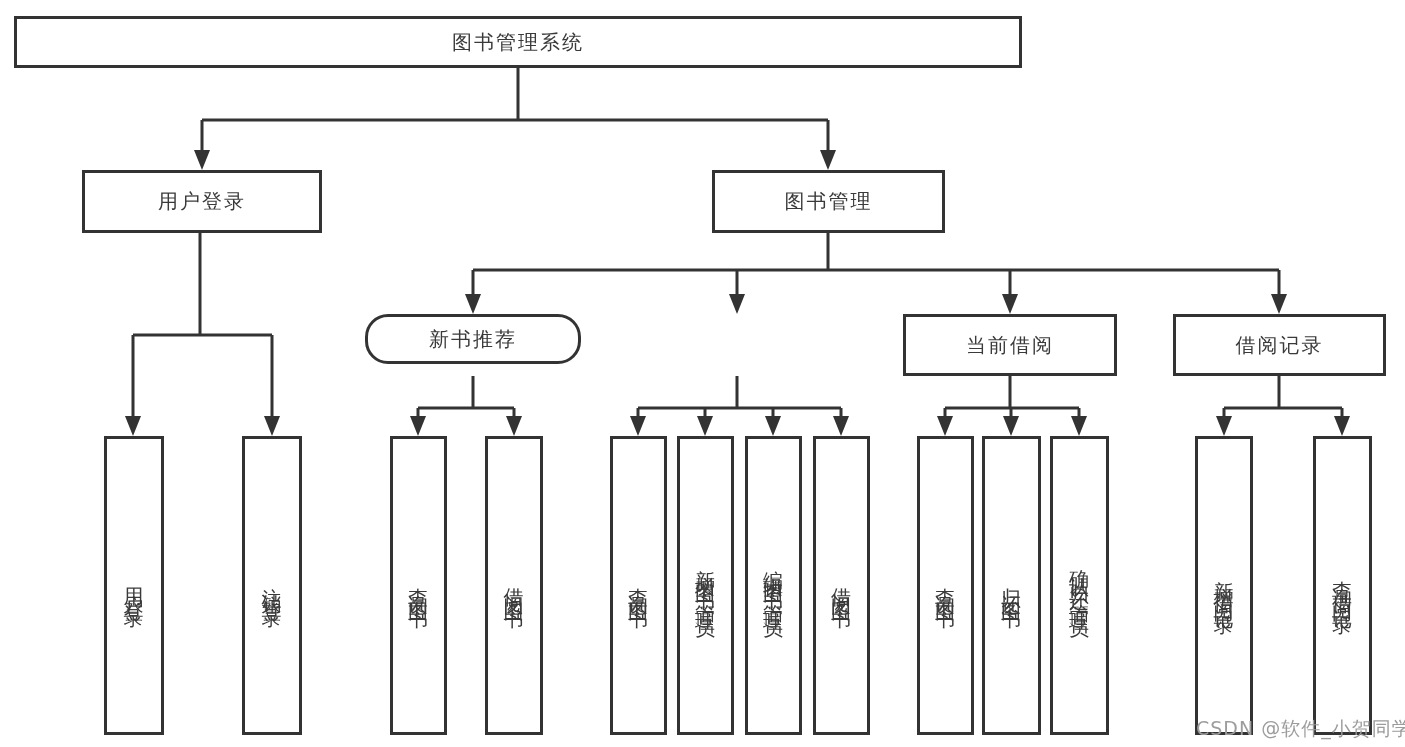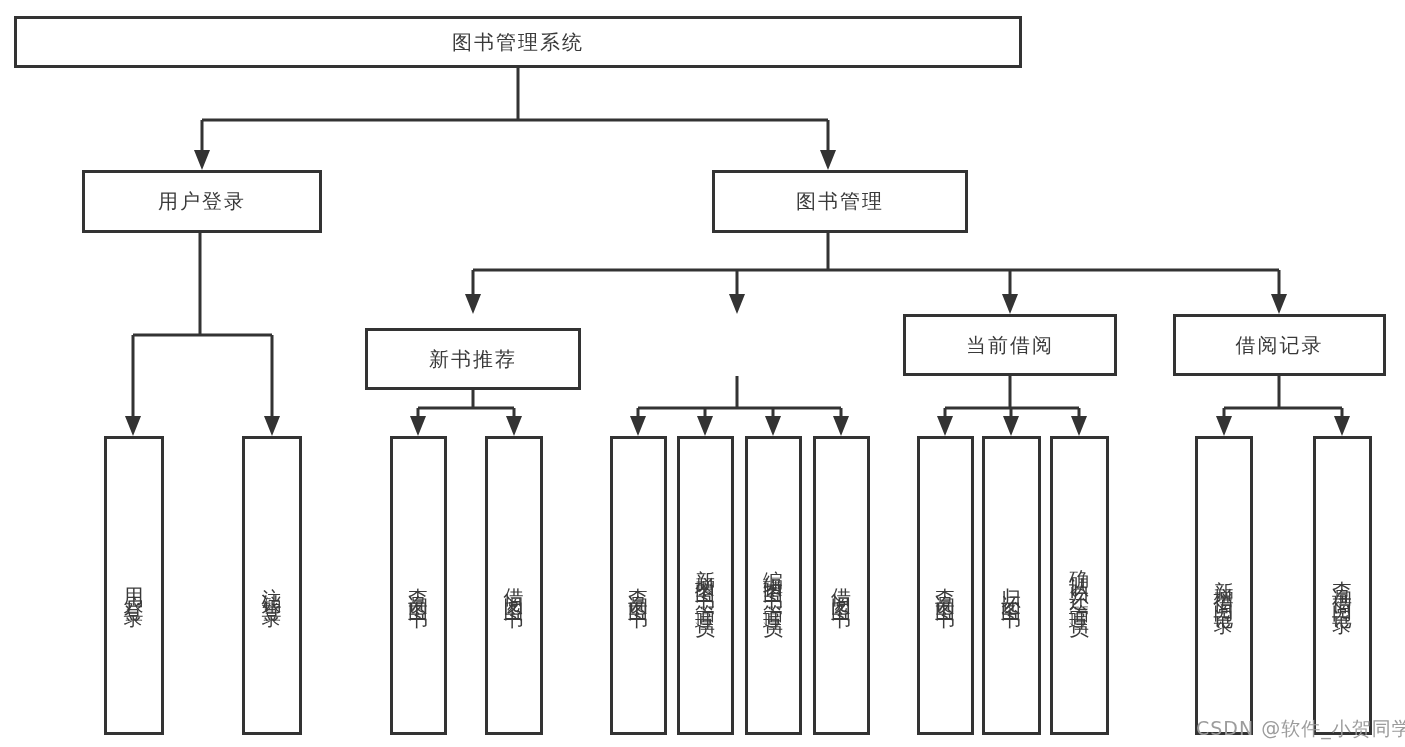--- a/index.html
+++ b/index.html
@@ -45,23 +45,23 @@
   .node.vert {
     writing-mode: vertical-rl;
     text-orientation: mixed;
     letter-spacing: 7px;
     line-height: 1;
   }
 
   
   .n-root   { left: 14px;   top: 16px;  width: 1008px; height: 52px; }
   .n-l2a    { left: 82px;   top: 170px; width: 240px;  height: 63px; }
-  .n-l2b    { left: 712px;  top: 170px; width: 256px;  height: 63px; }
+  .n-l2b    { left: 712px;  top: 170px; width: 233px;  height: 63px; }
 
-  .n-l3a    { left: 365px;  top: 328px; width: 216px;  height: 62px; }
+  .n-l3a    { left: 365px;  top: 314px; width: 216px;  height: 50px; border-radius: 23px; }
   .n-l3b    { left: 630px;  top: 314px; width: 214px;  height: 62px; }
   .n-l3c    { left: 903px;  top: 314px; width: 214px;  height: 62px; }
   .n-l3d    { left: 1173px; top: 314px; width: 213px;  height: 62px; }
 
   .leaf     { top: 436px; height: 299px; }
   .n-ul1 { left: 104px;  width: 60px; }
   .n-ul2 { left: 242px;  width: 60px; }
   .n-nb1 { left: 390px;  width: 57px; }
   .n-nb2 { left: 485px;  width: 58px; }
   .n-bb1 { left: 610px;  width: 57px; }

